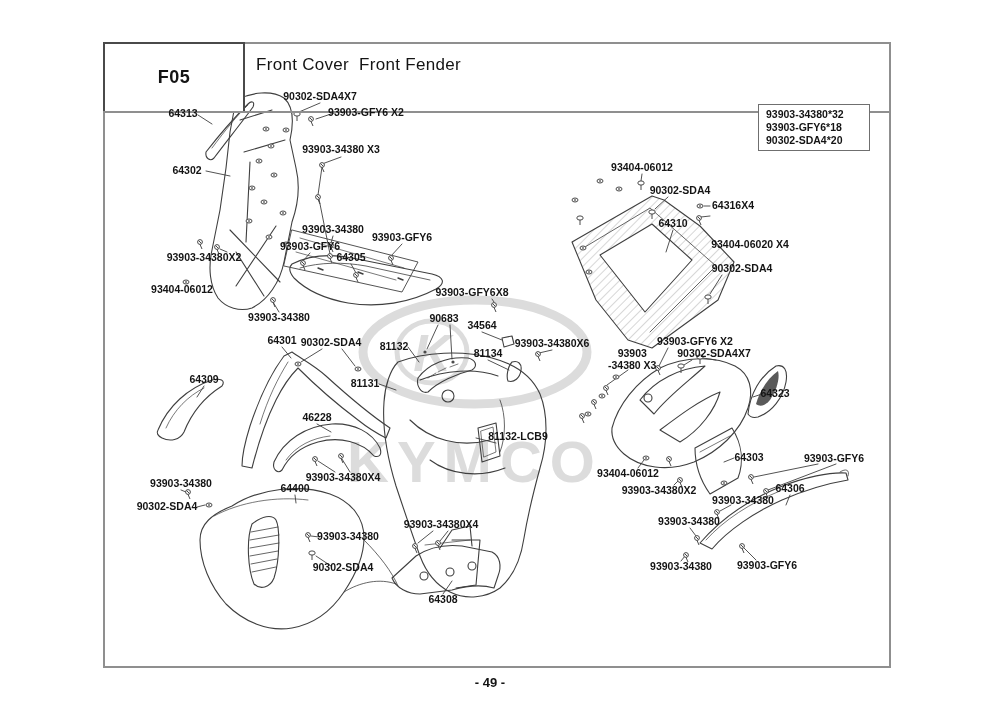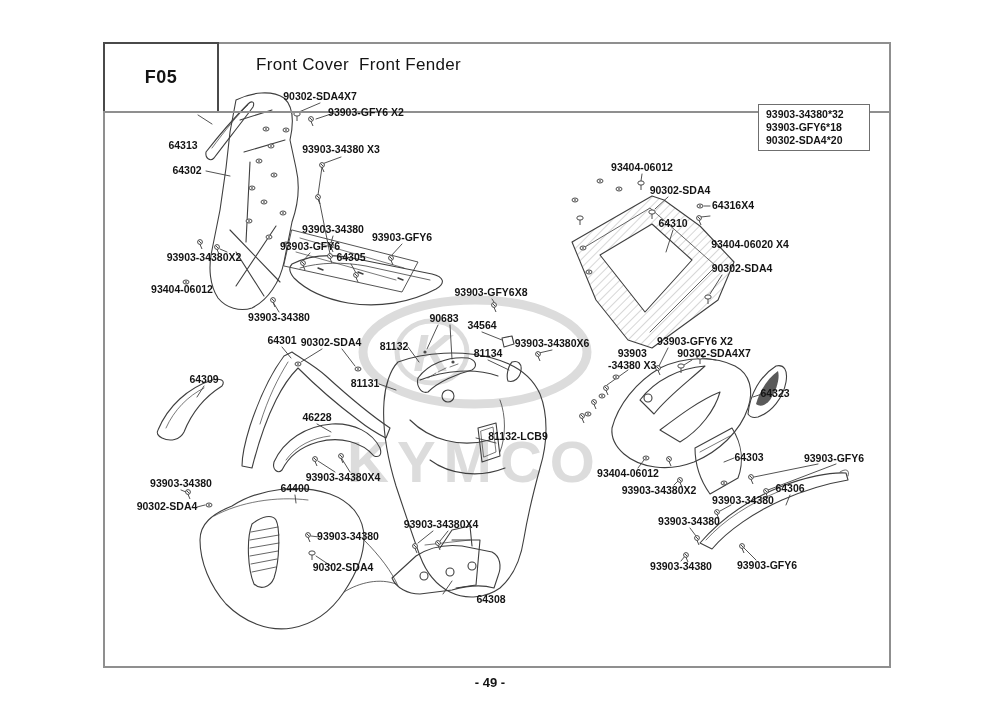--- a/index.html
+++ b/index.html
@@ -5,21 +5,21 @@
   html,body { margin:0; padding:0; background:#ffffff; }
   body {
     width:1000px; height:707px; position:relative; overflow:hidden;
     font-family:"Liberation Sans", sans-serif; color:#141414;
   }
   .page-border {
     position:absolute; left:103px; top:42px; width:788px; height:626px;
     border:2px solid #8f8f8f; box-sizing:border-box; background:#fff;
   }
   .header-box {
-    position:absolute; left:103px; top:42px; width:116px; height:71px;
+    position:absolute; left:103px; top:42px; width:142px; height:71px;
     border:2px solid #4a4a4a; box-sizing:border-box; background:#fff;
     display:flex; align-items:center; justify-content:center;
     font-weight:bold; font-size:18px; letter-spacing:0.5px;
   }
   .header-line {
     position:absolute; left:103px; top:111px; width:788px; height:2px;
     background:#8f8f8f;
   }
   .page-title {
     position:absolute; left:256px; top:55px;
@@ -276,55 +276,55 @@
 
 <div class="ref-box">
     <div>93903-34380*32</div>
     <div>93903-GFY6*18</div>
     <div>90302-SDA4*20</div>
   </div>
 
 <div class="labels-layer">
     <div class="plabel" style="left: 320px; top: 97px;">90302-SDA4X7</div>
     <div class="plabel" style="left: 366px; top: 113px;">93903-GFY6 X2</div>
-    <div class="plabel" style="left: 183px; top: 114px; margin-top: 32px;">64313</div>
+    <div class="plabel" style="left: 183px; top: 114px;">64313</div>
     <div class="plabel" style="left: 341px; top: 150px;">93903-34380 X3</div>
     <div class="plabel" style="left: 187px; top: 171px;">64302</div>
     <div class="plabel" style="left: 333px; top: 230px;">93903-34380</div>
     <div class="plabel" style="left: 310px; top: 247px;">93903-GFY6</div>
     <div class="plabel" style="left: 402px; top: 238px;">93903-GFY6</div>
     <div class="plabel" style="left: 351px; top: 258px;">64305</div>
     <div class="plabel" style="left: 204px; top: 258px;">93903-34380X2</div>
     <div class="plabel" style="left: 182px; top: 290px;">93404-06012</div>
     <div class="plabel" style="left: 279px; top: 318px;">93903-34380</div>
     <div class="plabel" style="left: 642px; top: 168px;">93404-06012</div>
     <div class="plabel" style="left: 680px; top: 191px;">90302-SDA4</div>
     <div class="plabel" style="left: 733px; top: 206px;">64316X4</div>
     <div class="plabel" style="left: 750px; top: 216px; margin-top: 29px;">93404-06020 X4</div>
     <div class="plabel" style="left: 673px; top: 224px;">64310</div>
     <div class="plabel" style="left: 742px; top: 269px;">90302-SDA4</div>
-    <div class="plabel" style="left: 491px; top: 293px;">93903-GFY6X8</div>
+    <div class="plabel" style="left: 472px; top: 293px;">93903-GFY6X8</div>
     <div class="plabel" style="left: 444px; top: 319px;">90683</div>
     <div class="plabel" style="left: 482px; top: 326px;">34564</div>
     <div class="plabel" style="left: 394px; top: 347px;">81132</div>
     <div class="plabel" style="left: 552px; top: 344px;">93903-34380X6</div>
     <div class="plabel" style="left: 488px; top: 354px;">81134</div>
     <div class="plabel" style="left: 365px; top: 384px;">81131</div>
     <div class="plabel" style="left: 282px; top: 341px;">64301</div>
     <div class="plabel" style="left: 331px; top: 343px;">90302-SDA4</div>
     <div class="plabel" style="left: 204px; top: 380px;">64309</div>
     <div class="plabel" style="left: 317px; top: 418px;">46228</div>
     <div class="plabel" style="left: 343px; top: 478px;">93903-34380X4</div>
     <div class="plabel" style="left: 295px; top: 489px;">64400</div>
     <div class="plabel" style="left: 181px; top: 484px;">93903-34380</div>
     <div class="plabel" style="left: 167px; top: 507px;">90302-SDA4</div>
     <div class="plabel" style="left: 348px; top: 537px;">93903-34380</div>
     <div class="plabel" style="left: 343px; top: 568px;">90302-SDA4</div>
     <div class="plabel" style="left: 441px; top: 525px;">93903-34380X4</div>
-    <div class="plabel" style="left: 443px; top: 600px; margin-left: 48px;">64308</div>
+    <div class="plabel" style="left: 443px; top: 600px;">64308</div>
     <div class="plabel" style="left: 518px; top: 437px;">81132-LCB9</div>
     <div class="plabel" style="left: 695px; top: 342px;">93903-GFY6 X2</div>
     <div class="plabel" style="left: 714px; top: 354px;">90302-SDA4X7</div>
     <div class="plabel left" style="left: 608px; top: 359px;">93903
 -34380 X3</div>
     <div class="plabel" style="left: 775px; top: 394px;">64323</div>
     <div class="plabel" style="left: 749px; top: 458px;">64303</div>
     <div class="plabel" style="left: 628px; top: 474px;">93404-06012</div>
     <div class="plabel" style="left: 659px; top: 491px;">93903-34380X2</div>
     <div class="plabel" style="left: 834px; top: 459px;">93903-GFY6</div>

